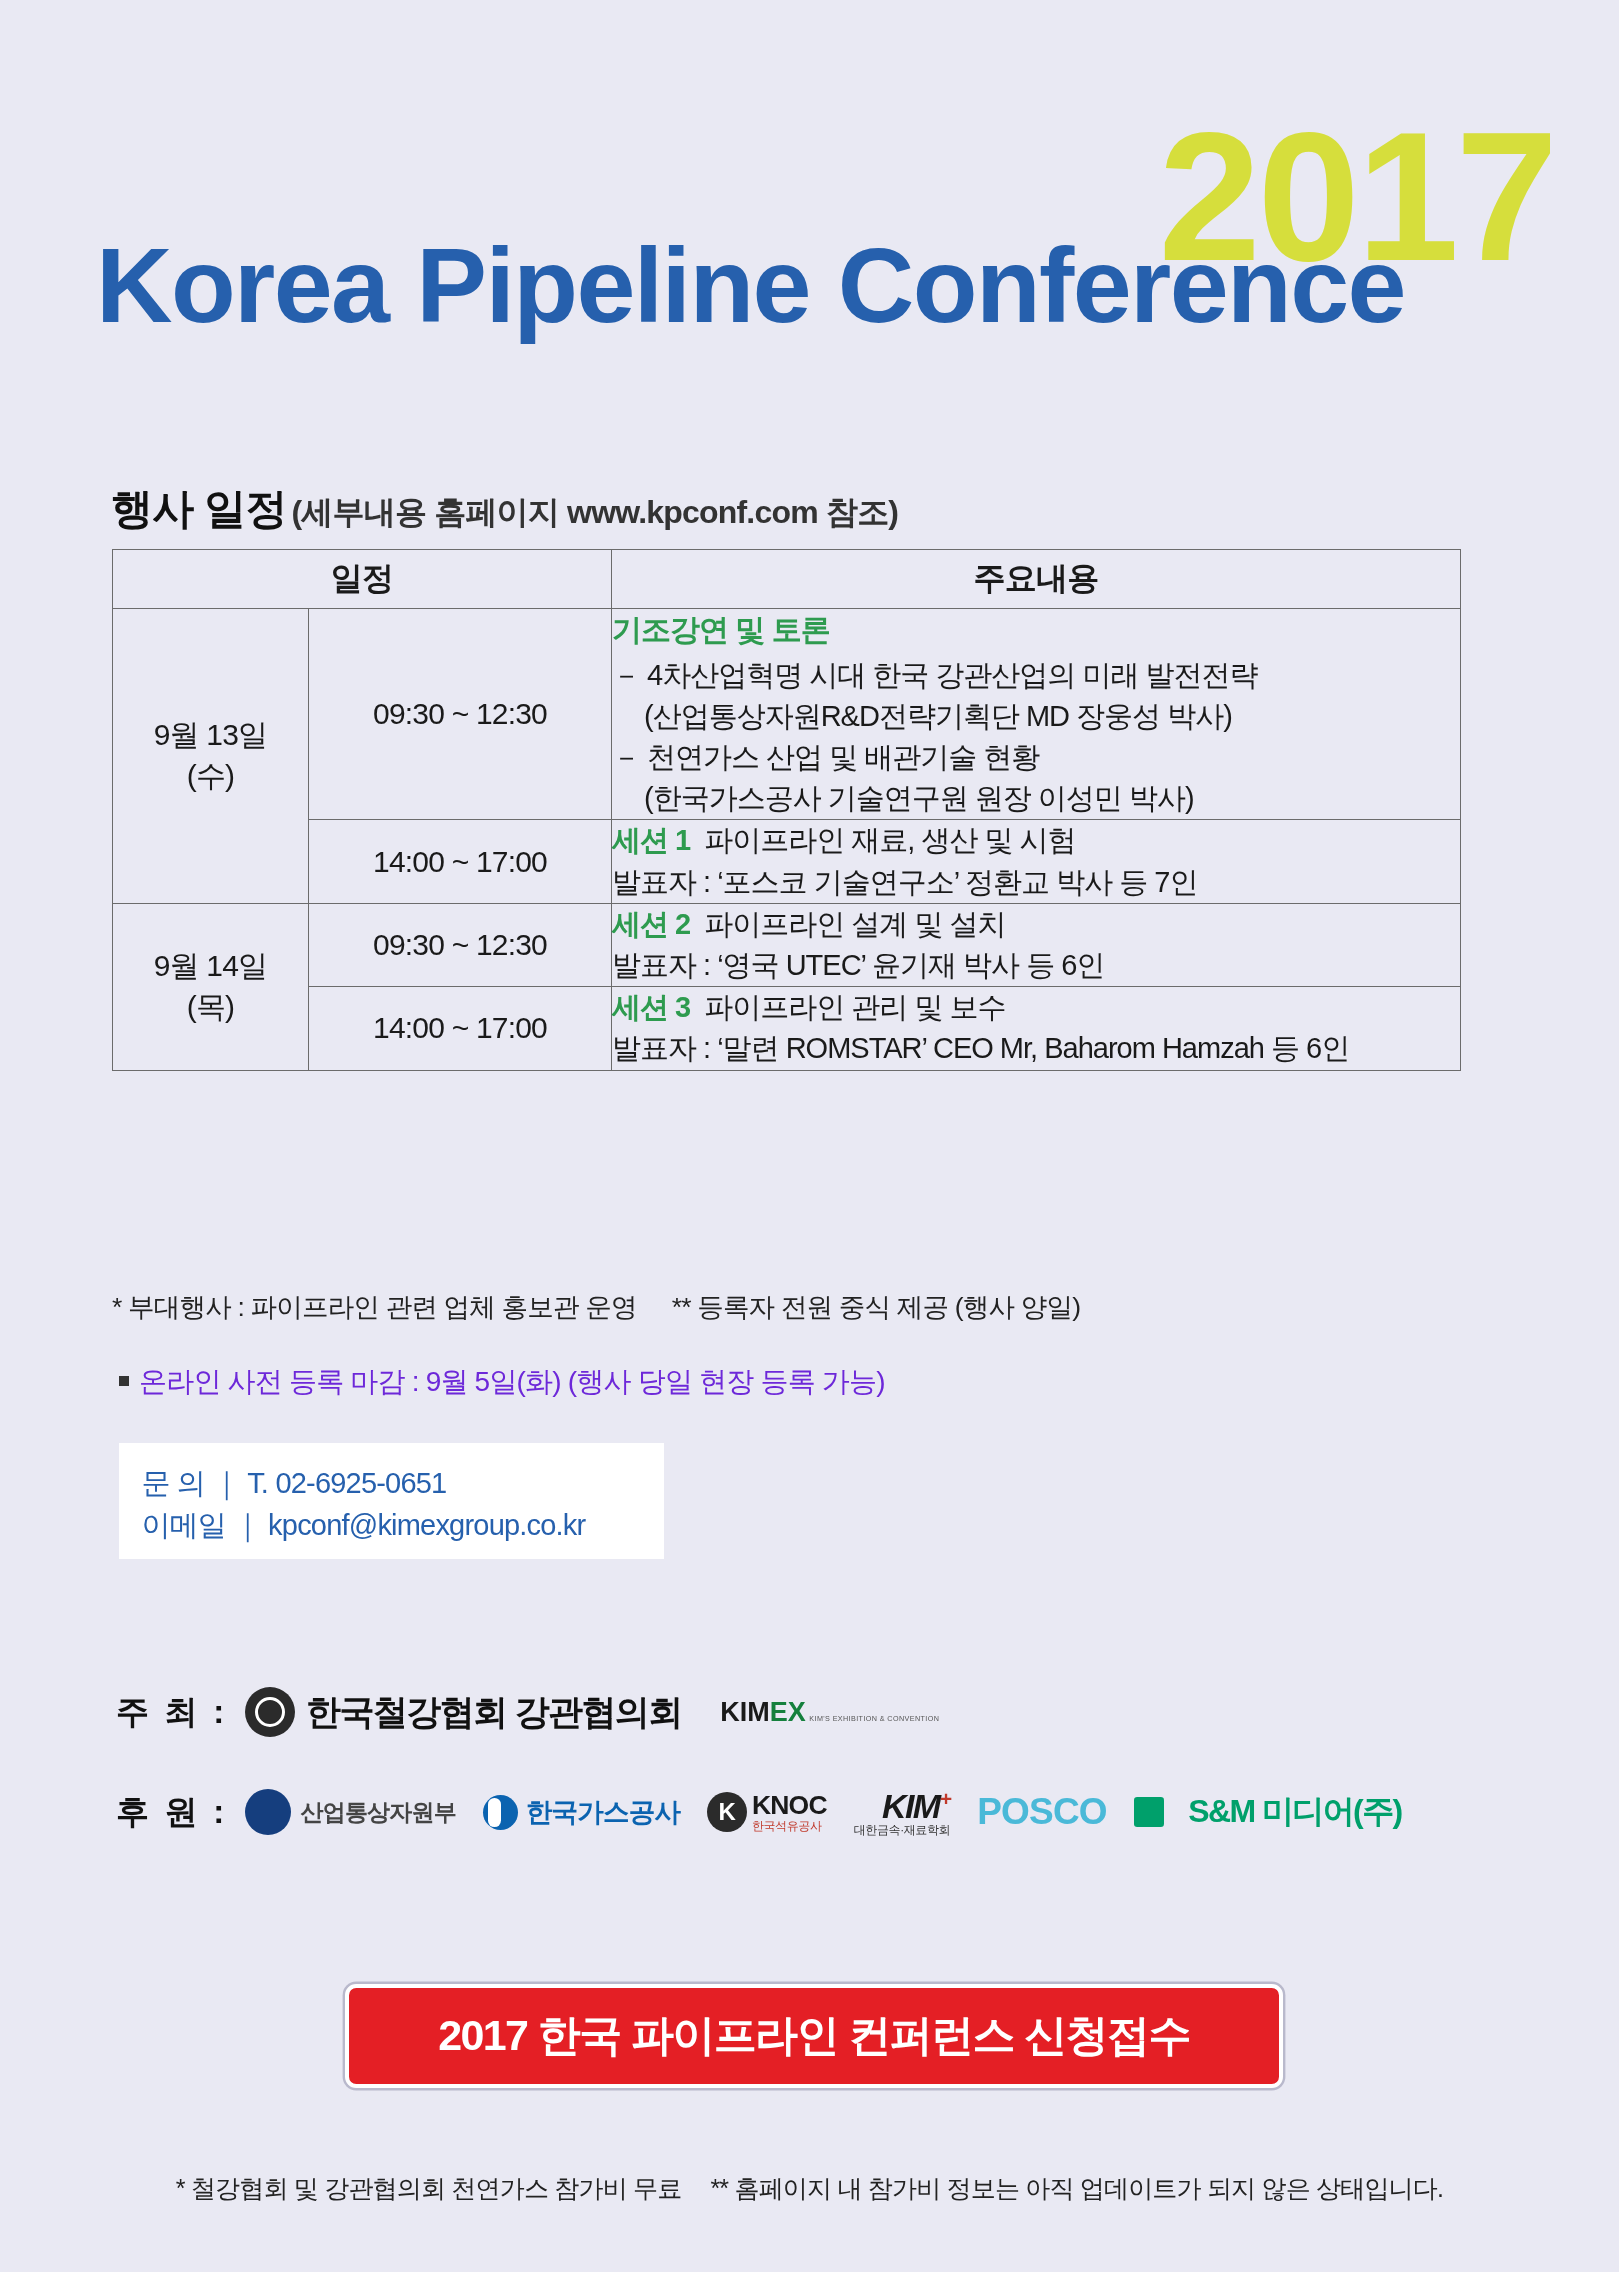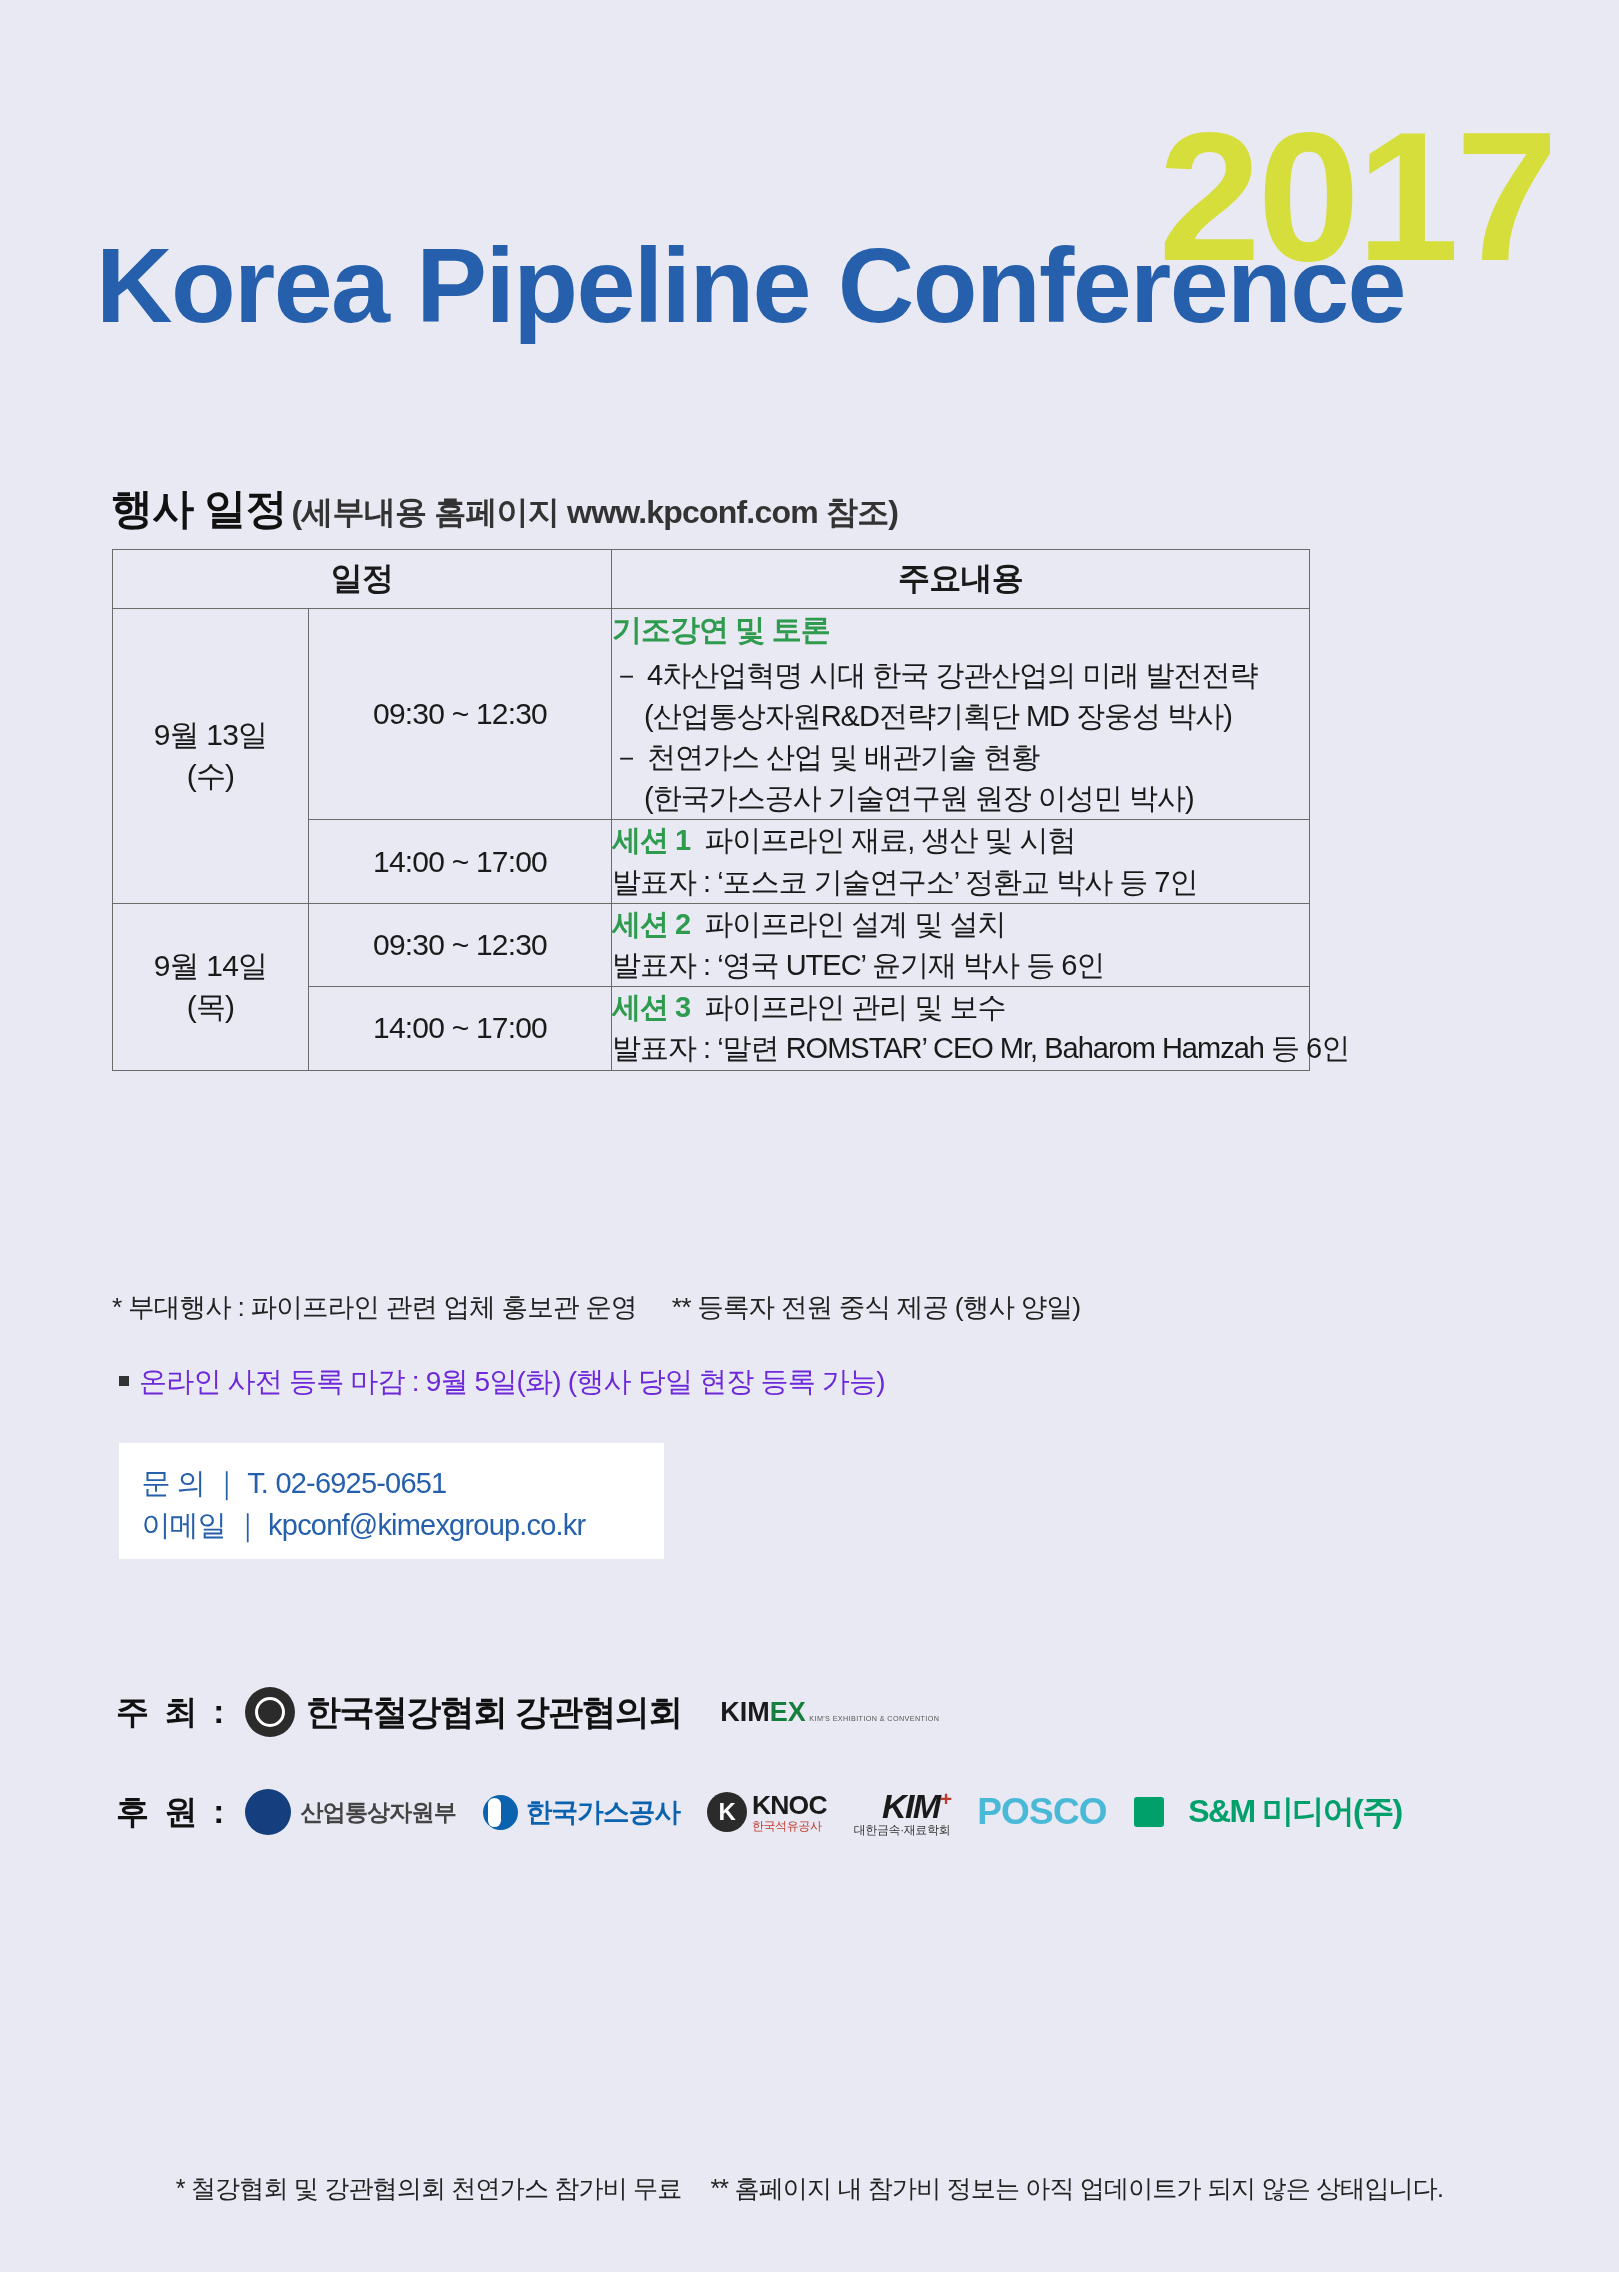--- a/index.html
+++ b/index.html
@@ -71,21 +71,21 @@
     color: #333;
     letter-spacing: -0.8px;
     margin-left: 4.8px;
   }
 
   
   .table-wrap {
     position: absolute;
     left: 112px;
     top: 549px;
-    width: 1198px;
+    width: 1349px;
   }
   table.sched {
     width: 100%;
     border-collapse: collapse;
     table-layout: fixed;
   }
   table.sched th, table.sched td {
     border: 1.6px solid #6b6b6b;
     padding: 0;
     vertical-align: middle;
@@ -549,19 +549,22 @@
     <span class="logo-item">
       <span class="posco-text">POSCO</span>
     </span>
 
     <span class="logo-item snm-box">
       <span class="snm-mark"></span>
       <span class="snm-text">S&amp;M 미디어(주)</span>
     </span>
   </div>
 
+  <div class="cta">
+    <span>2017 한국 파이프라인 컨퍼런스 신청접수</span>
+  </div>
 
   <div class="footer">
     <span>* 철강협회 및 강관협의회 천연가스 참가비 무료</span><span class="gap"></span><span>** 홈페이지 내 참가비 정보는 아직 업데이트가 되지 않은 상태입니다.</span>
   </div>
 
 </div>
 
 
 </body></html>

